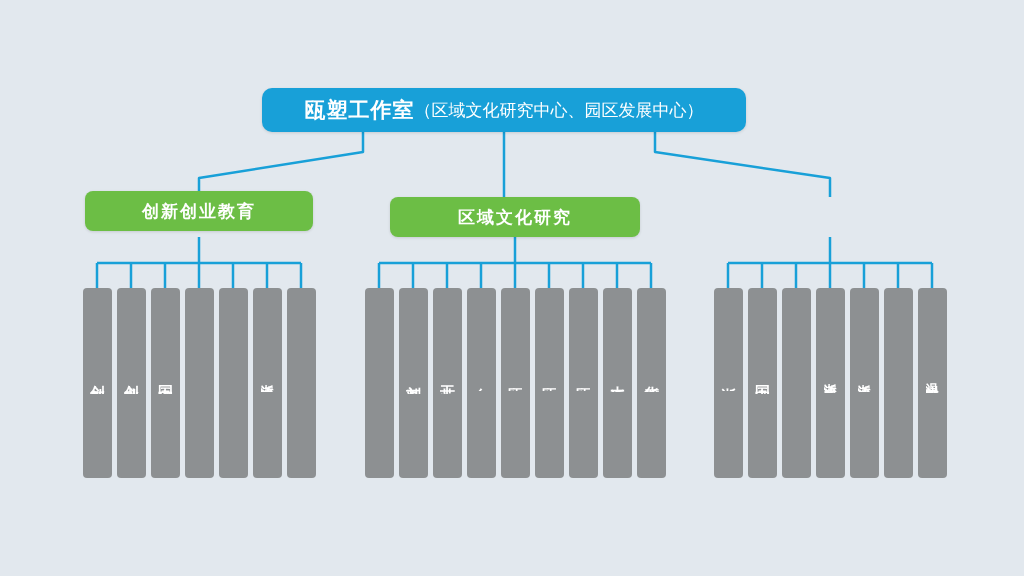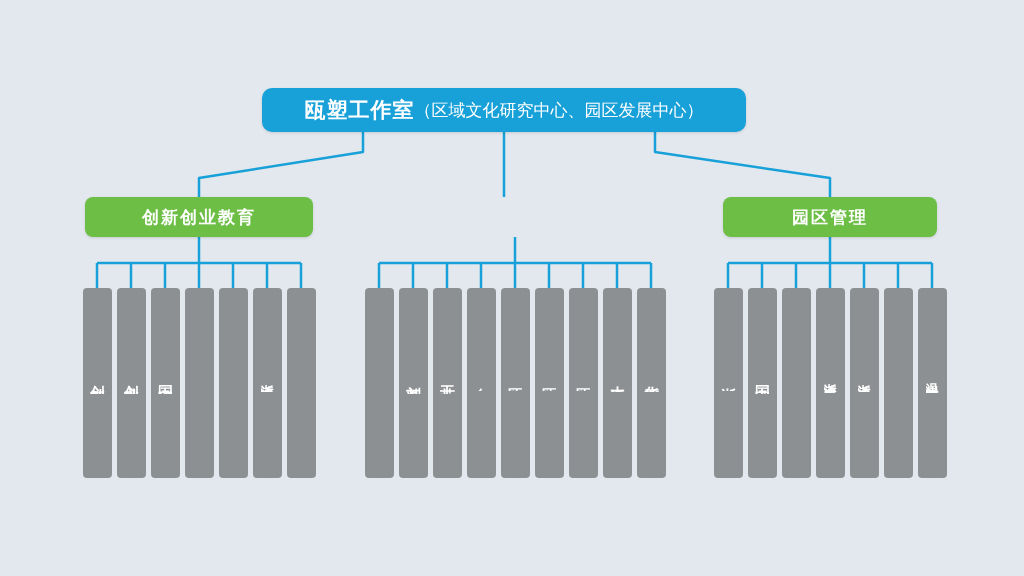--- a/index.html
+++ b/index.html
@@ -113,25 +113,25 @@
       <polyline points="864,263 864,288" fill="none" stroke="#18a0d8" stroke-width="2.5" stroke-linejoin="round"></polyline>
       <polyline points="898,263 898,288" fill="none" stroke="#18a0d8" stroke-width="2.5" stroke-linejoin="round"></polyline>
       <polyline points="932,263 932,288" fill="none" stroke="#18a0d8" stroke-width="2.5" stroke-linejoin="round"></polyline>
     </svg>
 
   <div class="root-box" id="root-box" style="left: 262px; top: 88px; width: 484px; height: 44px;">
     <span class="root-title">瓯塑工作室</span>
       <span class="root-subtitle">（区域文化研究中心、园区发展中心）</span>
   </div>
 
-  <div class="branch" style="left: 85px; top: 197px; width: 228px; height: 40px;">
+  <div class="branch" style="left: 85px; top: 191px; width: 228px; height: 40px;">
     <span>创新创业教育</span>
   </div>
-  <div class="branch" style="left: 723px; top: 197px; width: 214px; height: 40px;">
-    <span>园区管理</span>
+  <div class="branch" style="left: 390px; top: 197px; width: 250px; height: 40px;">
+    <span>区域文化研究</span>
   </div>
 <div class="bar" style="left: 82.5px; top: 288px; width: 29px; height: 190px;">
       <span style="font-size: 15px; letter-spacing: 3px;">创新创业教研室</span>
     </div>
     <div class="bar" style="left: 116.5px; top: 288px; width: 29px; height: 190px;">
       <span style="font-size: 15px; letter-spacing: 3px;">创业教育研究所</span>
     </div>
     <div class="bar" style="left: 150.5px; top: 288px; width: 29px; height: 190px;">
       <span style="font-size: 15px; letter-spacing: 3px;">国家级众创空间</span>
     </div>

